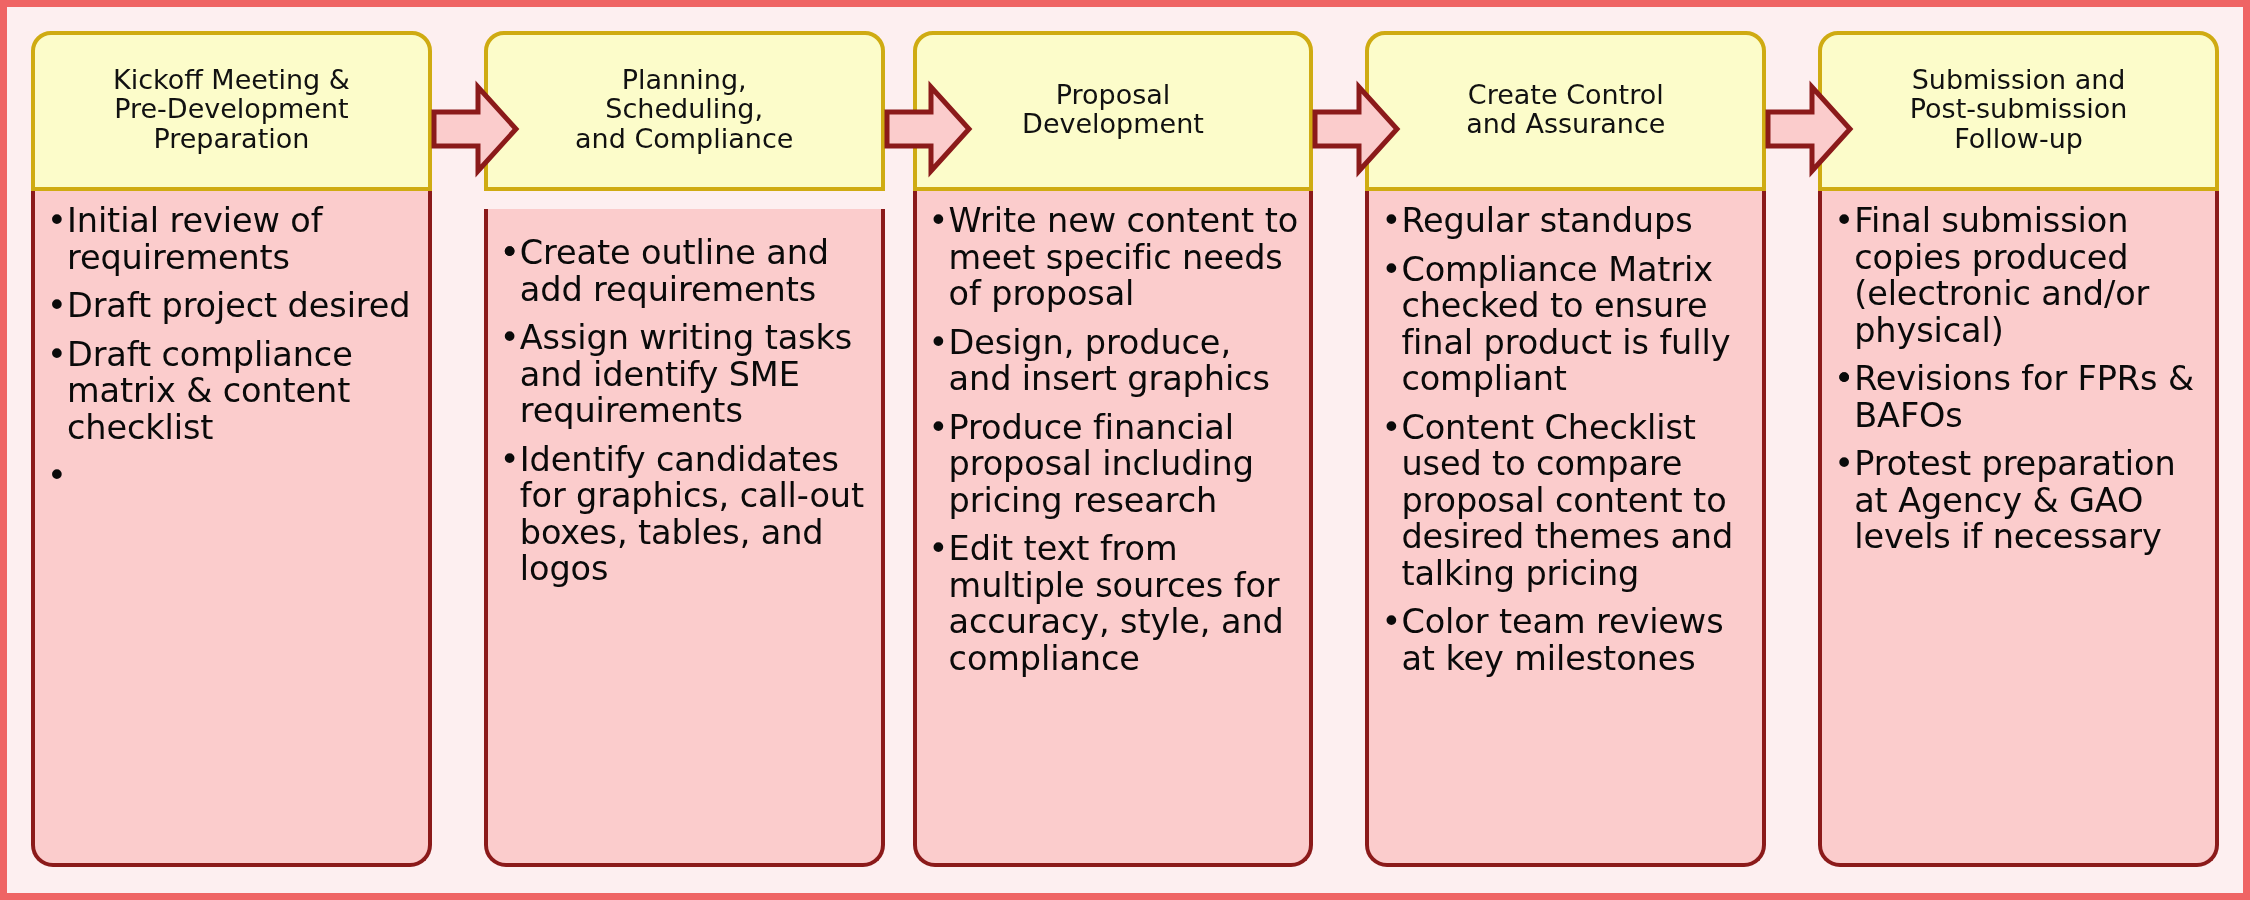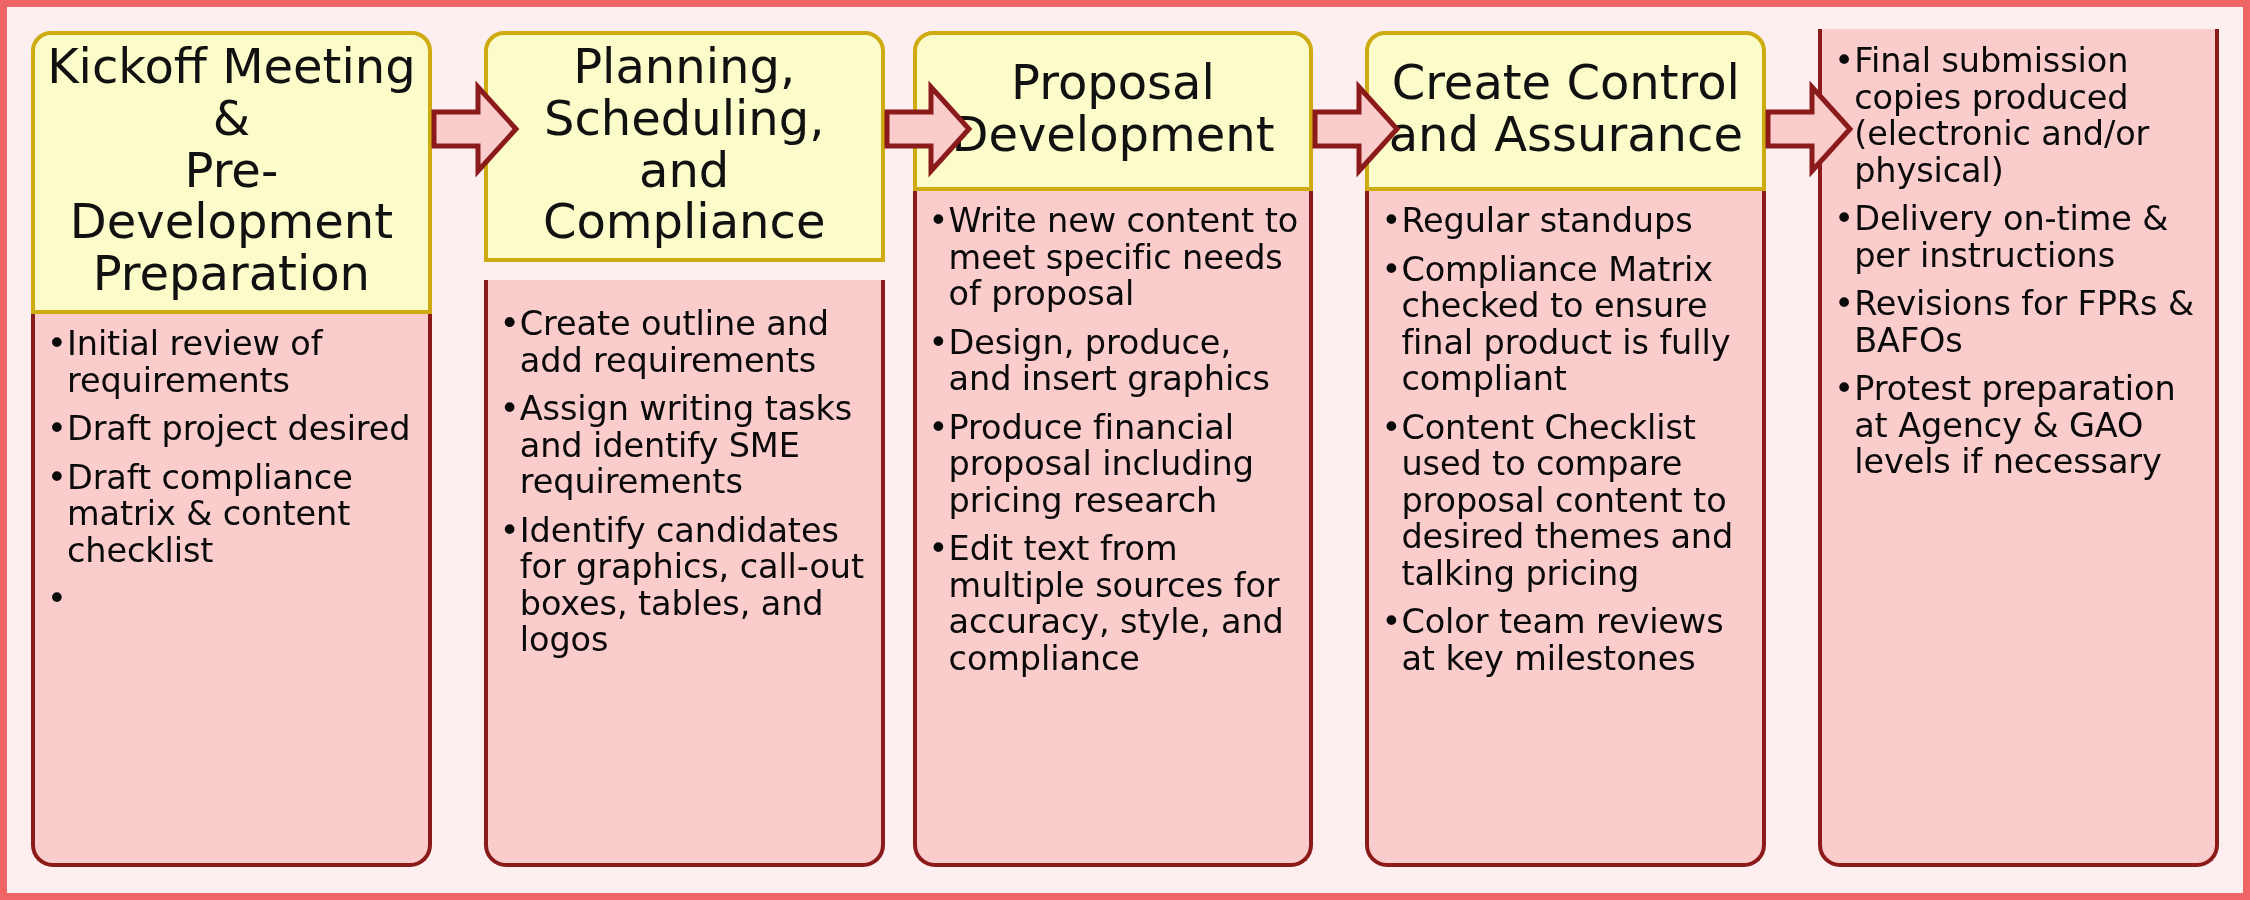--- a/index.html
+++ b/index.html
@@ -53,21 +53,21 @@
     display: flex;
     align-items: center;
     justify-content: center;
     padding: 6px 10px 10px 10px;
     position: relative;
     z-index: 2;
   }
 
   .stage-title {
     text-align: center;
-    font-size: 48px;
+    font-size: 27px;
     line-height: 1.08;
     color: #111111;
     white-space: pre-line;
     font-weight: 400;
   }
 
   .stage-body {
     flex: 1 1 auto;
     background: #fbcccc;
     border: 4px solid #8b1a1a;
@@ -199,23 +199,28 @@
             <li><span class="dot">•</span><span>Color team reviews at key milestones</span></li>
           </ul>
         </div>
         <div class="connector" style="left: calc(100% + 2px);">
           <svg viewBox="0 0 84 92" preserveAspectRatio="none">
             <path d="M0,29 L44,29 L44,4 L82,46 L44,88 L44,63 L0,63 Z" fill="#fbcccc" stroke="#8b1a1a" stroke-width="5" stroke-linejoin="miter"></path>
           </svg>
         </div>
       </div>
       <div class="stage" style="margin-left: 52px;">
+        <div class="stage-header">
+          <div class="stage-title">Submission and
+Post-submission
+Follow-up</div>
+        </div>
         <div class="stage-body">
           <ul class="bullets">
             <li><span class="dot">•</span><span>Final submission copies produced (electronic and/or physical)</span></li>
-            <li><span class="dot">•</span><span>Delivery on-time &amp; per instructions</span></li>
+            <li><span class="dot">•</span></li>
             <li><span class="dot">•</span><span>Revisions for FPRs &amp; BAFOs</span></li>
             <li><span class="dot">•</span><span>Protest preparation at Agency &amp; GAO levels if necessary</span></li>
           </ul>
         </div>
       </div>
     </div>
 </div>
 
 </body></html>

